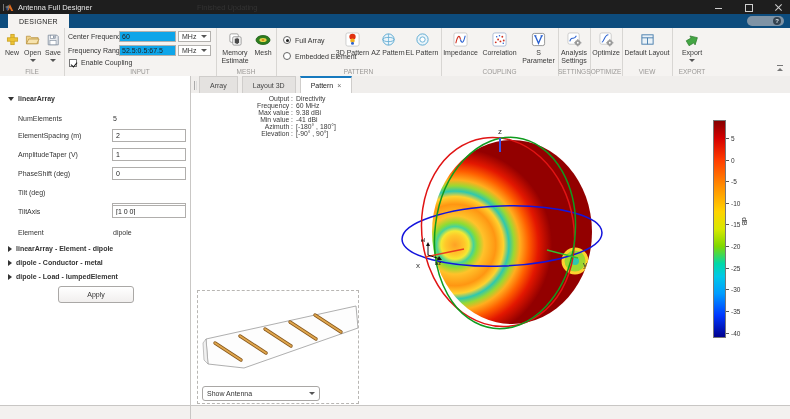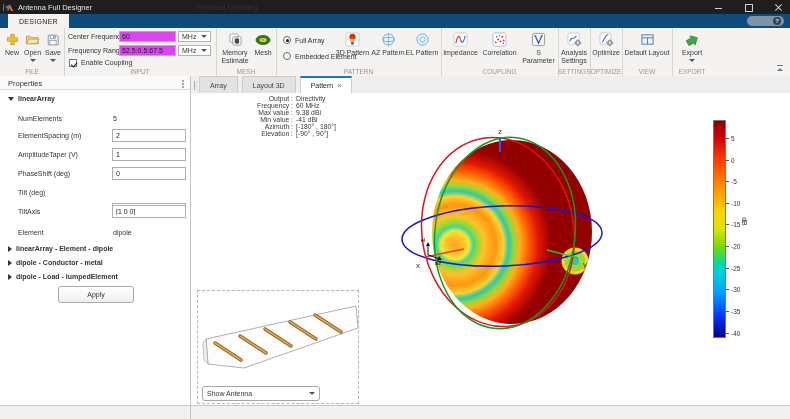--- a/index.html
+++ b/index.html
@@ -31,21 +31,21 @@
   
   #ribbon{left:0;top:28px;width:790px;height:48px;background:#f5f3f1;border-bottom:1px solid #d5d3d0;}
   .group{position:absolute;top:0;height:48px;border-right:1px solid #d8d6d3;}
   .group-label{position:absolute;bottom:1px;left:0;right:0;text-align:center;font-size:6.5px;color:#9a9896;}
   .btn-col{display:inline-flex;flex-direction:column;align-items:center;vertical-align:top;cursor:default;}
   .btn-col .ic{margin-top:3px;height:17px;display:flex;align-items:center;justify-content:center;}
   .btn-col .bl{margin-top:1px;font-size:7px;line-height:7.5px;color:#3a3a3a;text-align:center;white-space:pre-line;}
   .caret{width:0;height:0;border-left:3px solid transparent;border-right:3px solid transparent;
          border-top:3px solid #555;display:inline-block;}
   .btn-col .caret{margin-top:2px;}
-  .rib-input{position:absolute;height:11px;border:1px solid #b3b1ae;background:#d946ef;font-size:7px;
+  .rib-input{position:absolute;height:11px;border:1px solid #b3b1ae;background:#0ea5e9;font-size:7px;
              font-family:"Liberation Sans",sans-serif;padding:0 2px;color:#222;box-sizing:border-box;}
   .unitbox{position:absolute;height:11px;border:1px solid #b3b1ae;background:#fff;display:flex;
            align-items:center;justify-content:space-between;padding:0 3px;box-sizing:border-box;font-size:7px;}
   .rowlab{position:absolute;font-size:7px;color:#333;line-height:11px;}
   .checkbox{position:absolute;width:8px;height:8px;border:1px solid #777;background:#fff;box-sizing:border-box;}
   .checkbox::after{content:"";position:absolute;left:1.5px;top:0.5px;width:3px;height:5px;
            border:solid #1a1a1a;border-width:0 1.2px 1.2px 0;transform:rotate(40deg);}
   .radio{width:8px;height:8px;border:1px solid #666;border-radius:50%;background:#fff;
          display:inline-block;box-sizing:border-box;position:relative;}
   .radio.sel::after{content:"";position:absolute;left:1.5px;top:1.5px;width:3px;height:3px;border-radius:50%;background:#1a1a1a;}
@@ -379,24 +379,20 @@
       <span class="bl">Export</span>
       <span class="caret"></span>
     </div>
     <div class="group-label">EXPORT</div>
   </div>
 
   <div id="collapse-ribbon"></div>
 </div>
 
 <div id="propspanel" class="abs">
-  <div id="props-header">
-    <span id="props-title">Properties</span>
-    <span id="props-menu"></span>
-  </div>
 
   <div class="tree-row" style="top:19px;">
     <span class="tri-down"></span>
     <span>linearArray</span>
   </div>
 
   <span class="prop-label" style="top:36px;">NumElements</span>
   <span class="prop-static" style="top:36px;">5</span>
 
   <span class="prop-label" style="top:53px;">ElementSpacing (m)</span>

